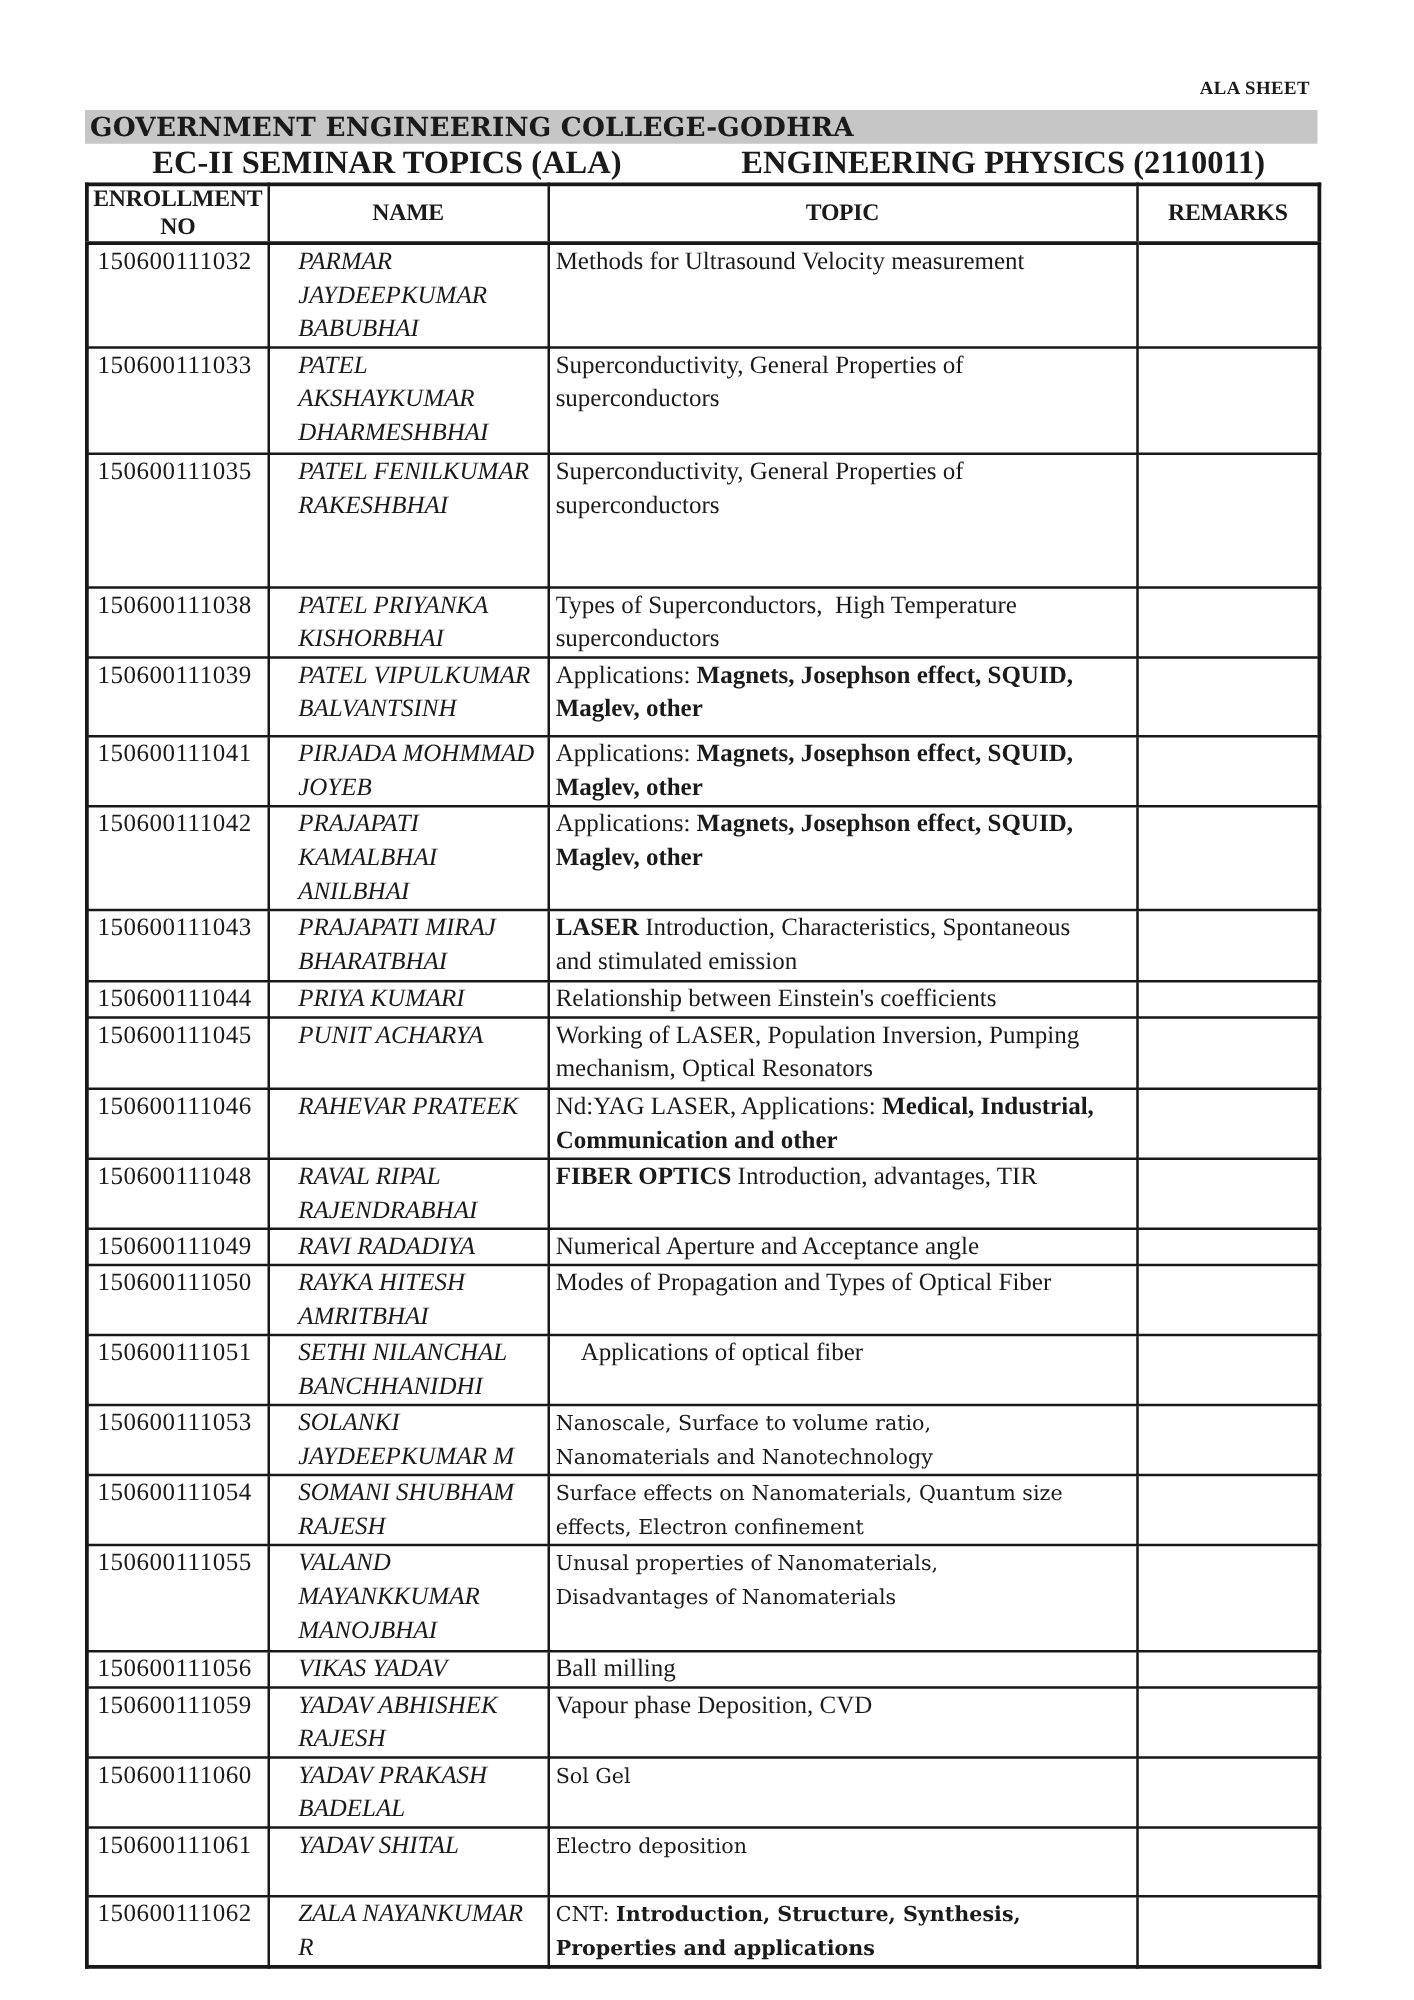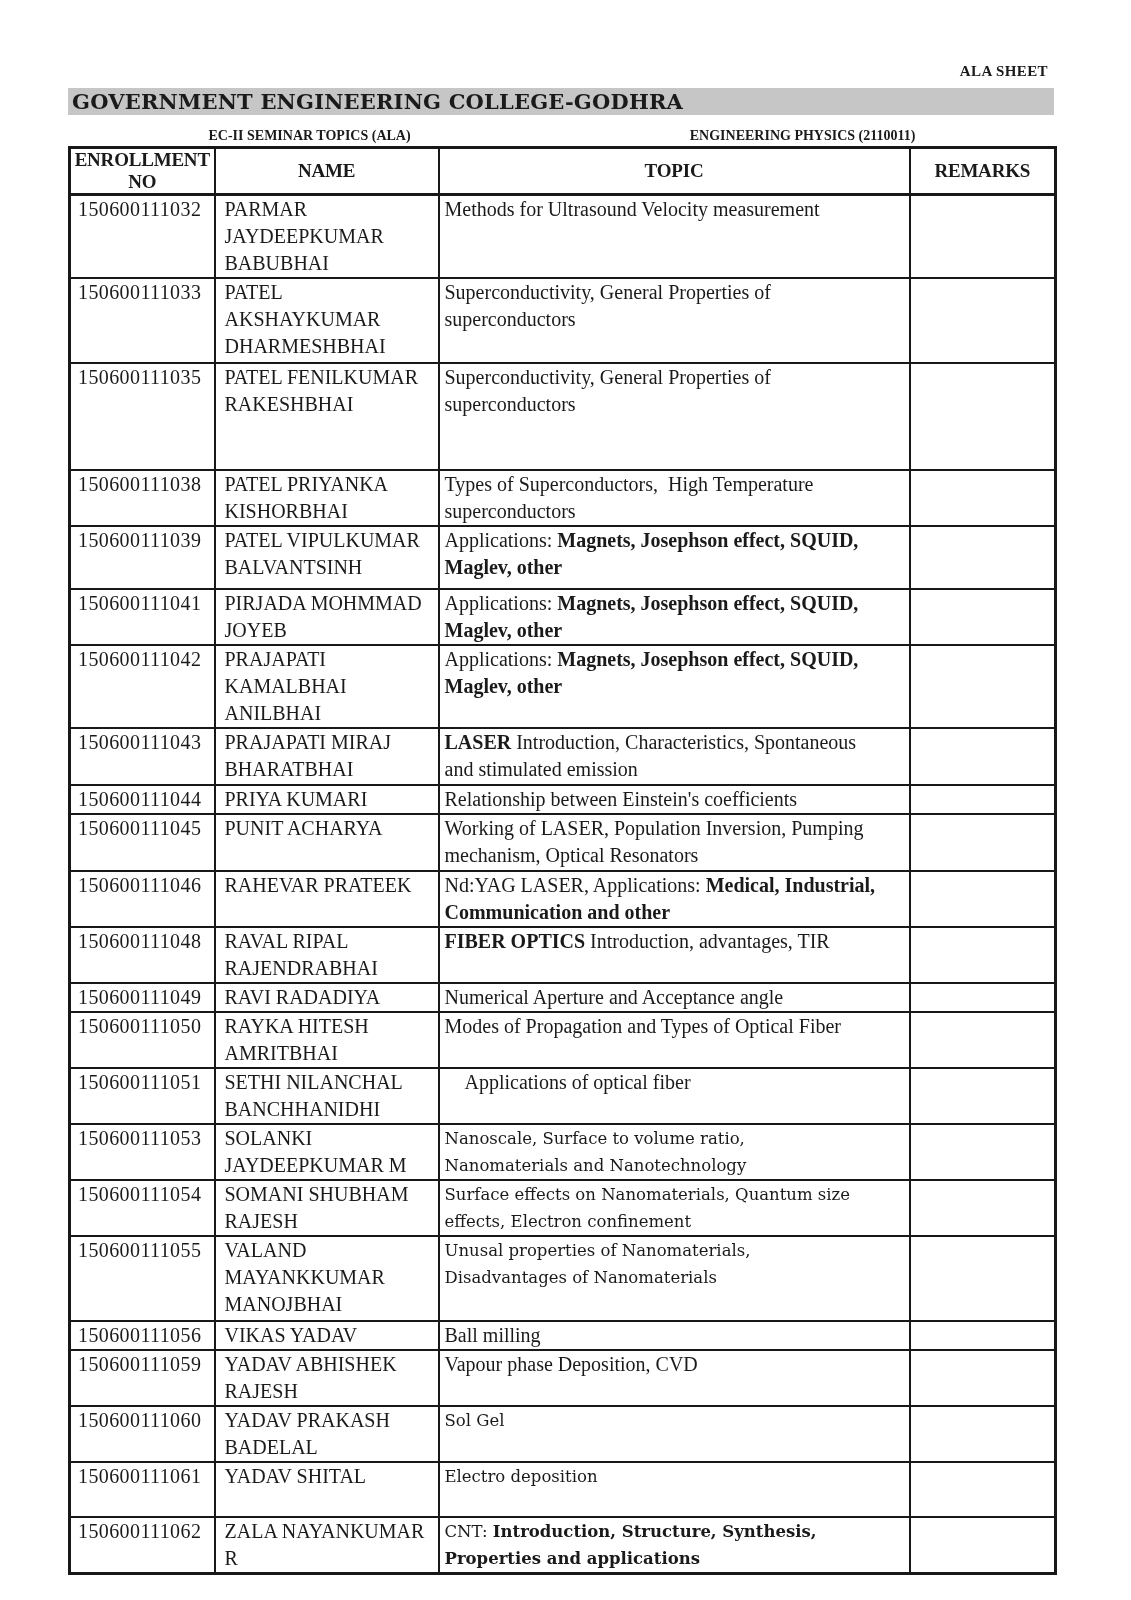--- a/index.html
+++ b/index.html
@@ -15,39 +15,39 @@
   .sheet-label{
     text-align:right;font-weight:bold;font-size:15px;line-height:18px;
     letter-spacing:.4px;padding-right:6px;margin-bottom:8px;
   }
   .banner{
     height:27px;display:flex;align-items:center;
     font-family:"DejaVu Serif", serif;font-weight:bold;font-size:21px;
     padding-left:4px;letter-spacing:.2px;white-space:nowrap;
   }
   .subtitle-row{
-    display:flex;height:29px;align-items:flex-end;
-    font-weight:bold;font-size:14px;
+    display:flex;height:29px;align-items:flex-start;
+    font-weight:bold;font-size:26px;
   }
   .sub-left{width:49%;text-align:center;}
   .sub-right{width:51%;text-align:center;}
   table{
     margin-top:2px;width:986px;table-layout:fixed;
     border-collapse:collapse;border:3px solid #181818;
   }
   th,td{border:2px solid #181818;}
   thead th{
     border-bottom:3px solid #181818;height:41px;vertical-align:middle;
     font-weight:bold;font-size:19px;letter-spacing:-.2px;padding:0 2px;
   }
   td{
     vertical-align:top;font-size:20px;line-height:27px;padding:0;
   }
   .no-cell{padding-left:7px;letter-spacing:.4px;}
-  .name-cell{padding-left:9px;padding-right:2px;white-space:pre-wrap;}
+  .name-cell{padding-left:23px;padding-right:2px;white-space:pre-wrap;font-style:italic;}
   .topic-cell{padding-left:5px;padding-right:3px;white-space:pre-wrap;}
   .remarks-cell{}
   .topic-cell .b{font-weight:bold;}
   .topic-cell.alt-font{font-family:"DejaVu Serif", serif;font-size:16.5px;border-radius:21px;}
   
   #rows tr:nth-child(1){height:80px}  #rows tr:nth-child(2){height:85px}
   #rows tr:nth-child(3){height:107px}  #rows tr:nth-child(4){height:53px}
   #rows tr:nth-child(5){height:63px}  #rows tr:nth-child(6){height:55px}
   #rows tr:nth-child(7){height:82px}  #rows tr:nth-child(8){height:57px}
   #rows tr:nth-child(9){height:26px}  #rows tr:nth-child(10){height:57px}

